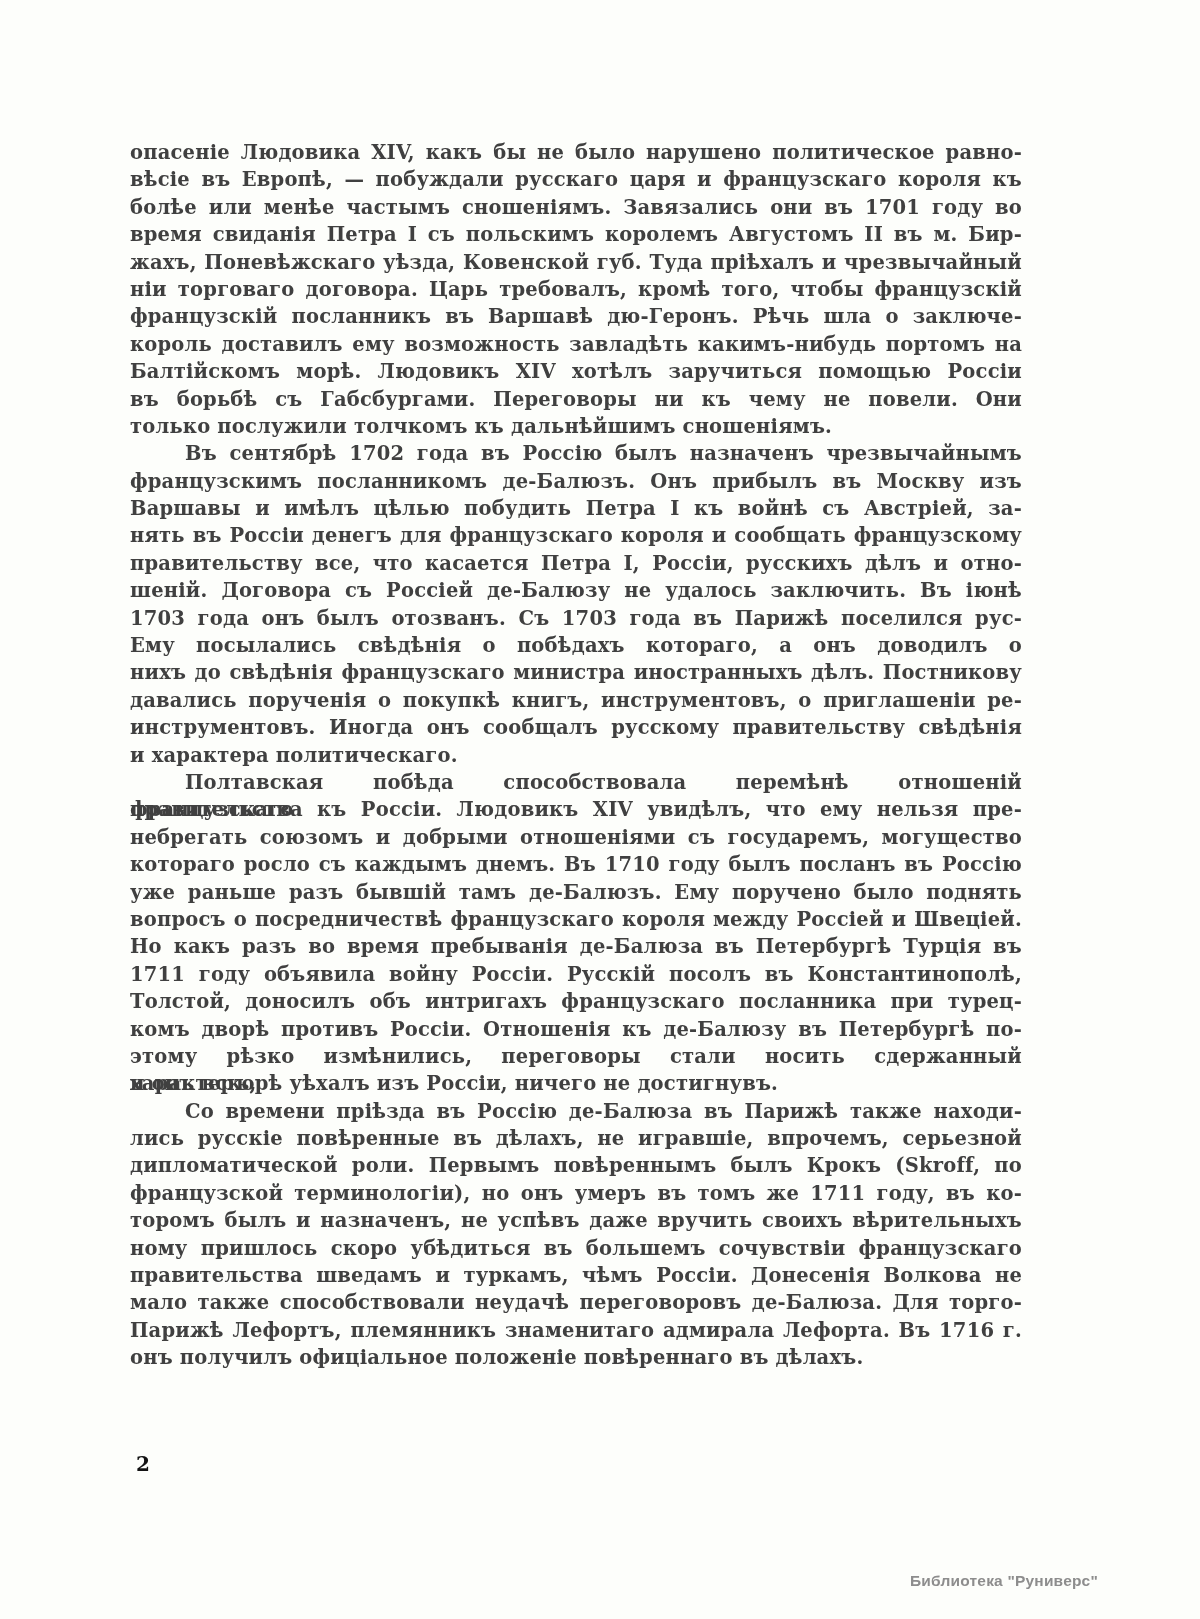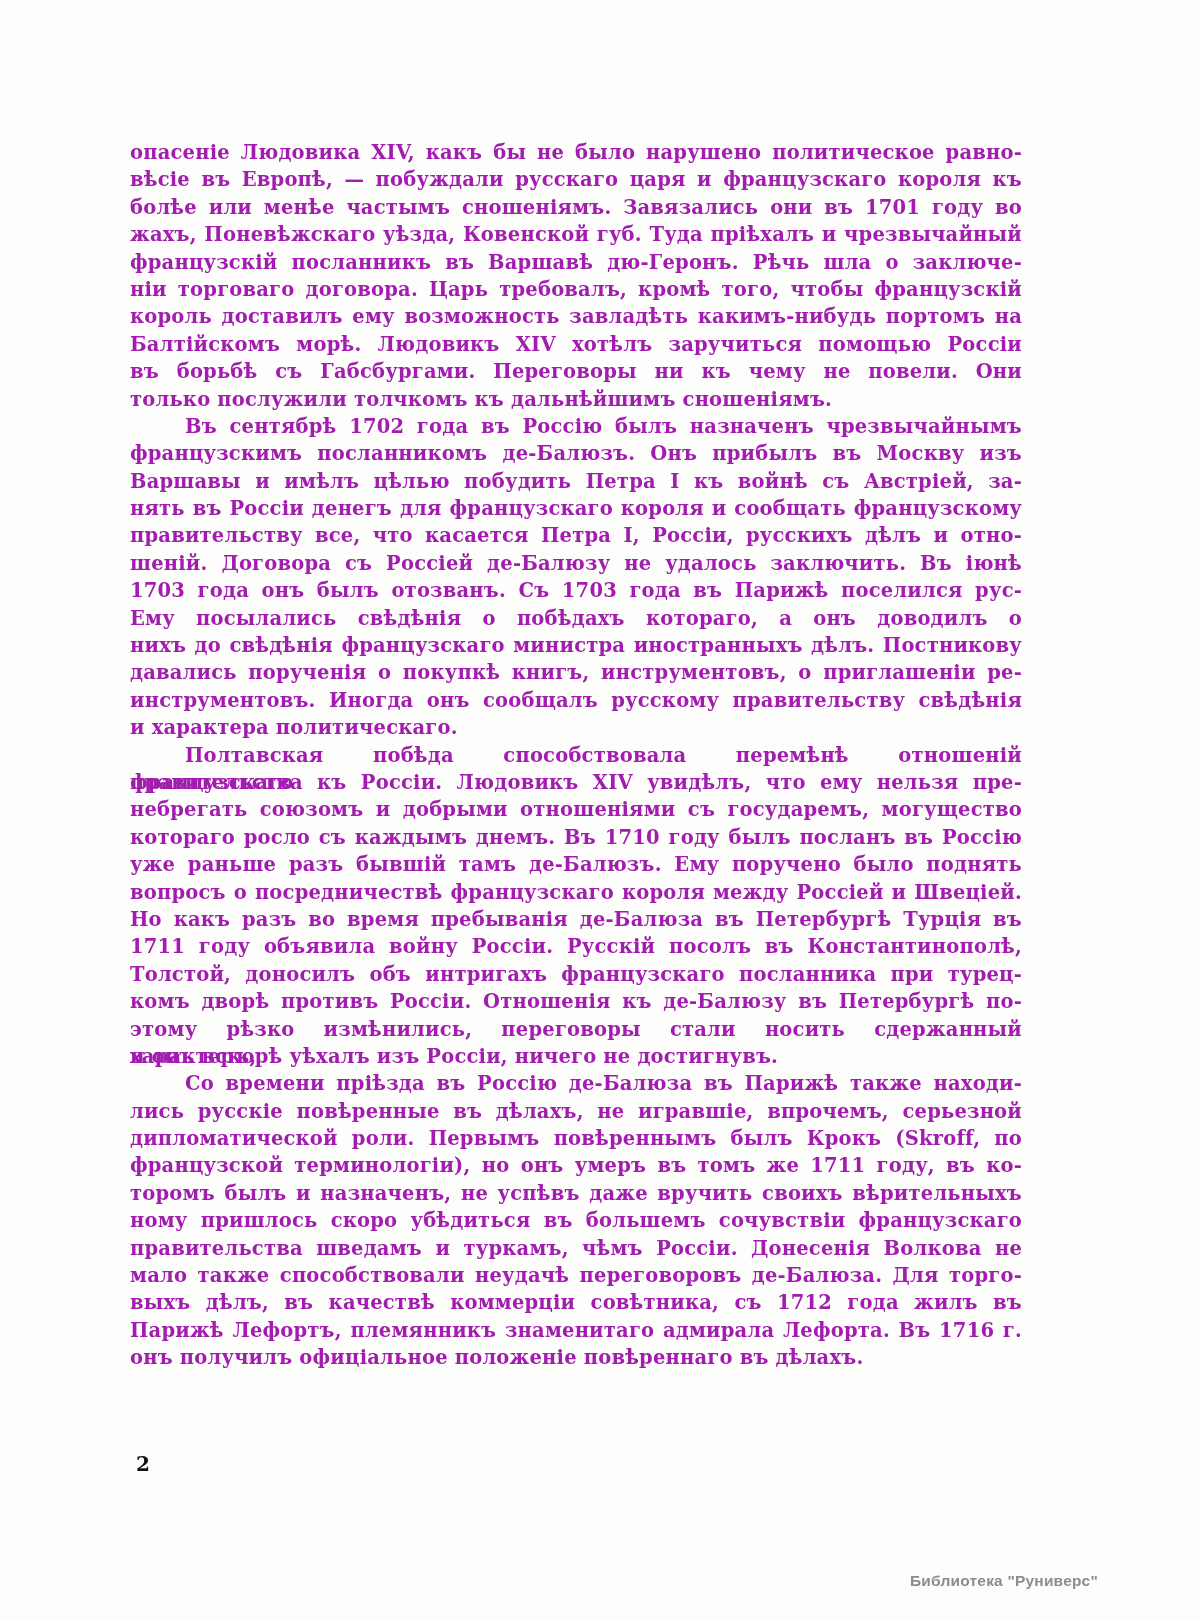--- a/index.html
+++ b/index.html
@@ -19,21 +19,21 @@
     background: #fdfefb;
   }
   .text-block {
     position: absolute;
     left: 130px;
     top: 139px;
     width: 892px;
     font-family: "DejaVu Serif", "Liberation Serif", serif;
     font-size: 19.5px;
     font-weight: 600;
-    color: #a21caf;
+    color: #404040;
     letter-spacing: 0.2px;
   }
   .line {
     height: 27.4px;
     line-height: 27.4px;
     text-align: justify;
     text-align-last: justify;
     white-space: normal;
     overflow: visible;
   }
@@ -64,23 +64,24 @@
   }
 </style>
 </head>
 <body>
 
 <div class="page">
   <div class="text-block" id="text-block">
       <div class="line">опасеніе Людовика XIV, какъ бы не было нарушено политическое равно-</div>
       <div class="line">вѣсіе въ Европѣ, — побуждали русскаго царя и французскаго короля къ</div>
       <div class="line">болѣе или менѣе частымъ сношеніямъ. Завязались они въ 1701 году во</div>
+      <div class="line">время свиданія Петра I съ польскимъ королемъ Августомъ II въ м. Бир-</div>
       <div class="line">жахъ, Поневѣжскаго уѣзда, Ковенской губ. Туда пріѣхалъ и чрезвычайный</div>
+      <div class="line">ніи торговаго договора. Царь требовалъ, кромѣ того, чтобы французскій</div>
       <div class="line">французскій посланникъ въ Варшавѣ дю-Геронъ. Рѣчь шла о заключе-</div>
-      <div class="line">ніи торговаго договора. Царь требовалъ, кромѣ того, чтобы французскій</div>
       <div class="line">король доставилъ ему возможность завладѣть какимъ-нибудь портомъ на</div>
       <div class="line">Балтійскомъ морѣ. Людовикъ XIV хотѣлъ заручиться помощью Россіи</div>
       <div class="line">въ борьбѣ съ Габсбургами. Переговоры ни къ чему не повели. Они</div>
       <div class="line last">только послужили толчкомъ къ дальнѣйшимъ сношеніямъ.</div>
       <div class="line indent">Въ сентябрѣ 1702 года въ Россію былъ назначенъ чрезвычайнымъ</div>
       <div class="line">французскимъ посланникомъ де-Балюзъ. Онъ прибылъ въ Москву изъ</div>
       <div class="line">Варшавы и имѣлъ цѣлью побудить Петра I къ войнѣ съ Австріей, за-</div>
       <div class="line">нять въ Россіи денегъ для французскаго короля и сообщать французскому</div>
       <div class="line">правительству все, что касается Петра I, Россіи, русскихъ дѣлъ и отно-</div>
       <div class="line">шеній. Договора съ Россіей де-Балюзу не удалось заключить. Въ іюнѣ</div>
@@ -103,19 +104,18 @@
       <div class="line">этому рѣзко измѣнились, переговоры стали носить сдержанный характеръ,</div>
       <div class="line last">и онъ вскорѣ уѣхалъ изъ Россіи, ничего не достигнувъ.</div>
       <div class="line indent">Со времени пріѣзда въ Россію де-Балюза въ Парижѣ также находи-</div>
       <div class="line">лись русскіе повѣренные въ дѣлахъ, не игравшіе, впрочемъ, серьезной</div>
       <div class="line">дипломатической роли. Первымъ повѣреннымъ былъ Крокъ (Skroff, по</div>
       <div class="line">французской терминологіи), но онъ умеръ въ томъ же 1711 году, въ ко-</div>
       <div class="line">торомъ былъ и назначенъ, не успѣвъ даже вручить своихъ вѣрительныхъ</div>
       <div class="line">ному пришлось скоро убѣдиться въ большемъ сочувствіи французскаго</div>
       <div class="line">правительства шведамъ и туркамъ, чѣмъ Россіи. Донесенія Волкова не</div>
       <div class="line">мало также способствовали неудачѣ переговоровъ де-Балюза. Для торго-</div>
-      <div class="line">выхъ дѣлъ, въ качествѣ коммерціи совѣтника, съ 1712 года жилъ въ</div>
       <div class="line">Парижѣ Лефортъ, племянникъ знаменитаго адмирала Лефорта. Въ 1716 г.</div>
       <div class="line last">онъ получилъ офиціальное положеніе повѣреннаго въ дѣлахъ.</div>
     </div>
   <div class="page-number">2</div>
   <div class="watermark">Библиотека "Руниверс"</div>
 </div>
 
 </body></html>

